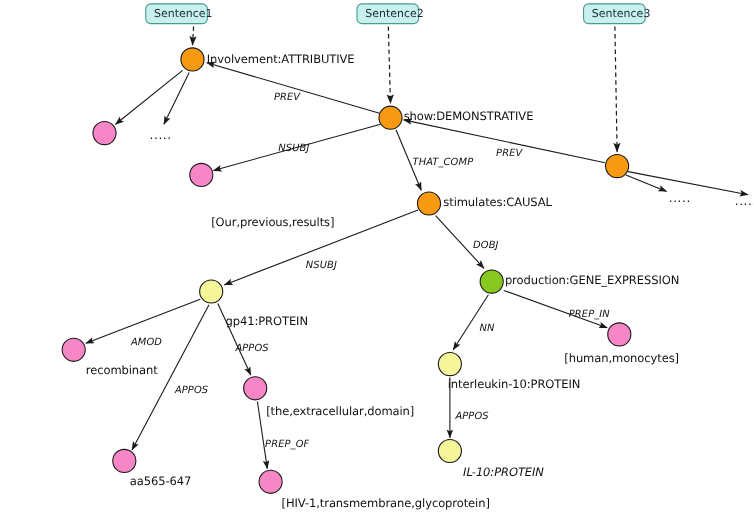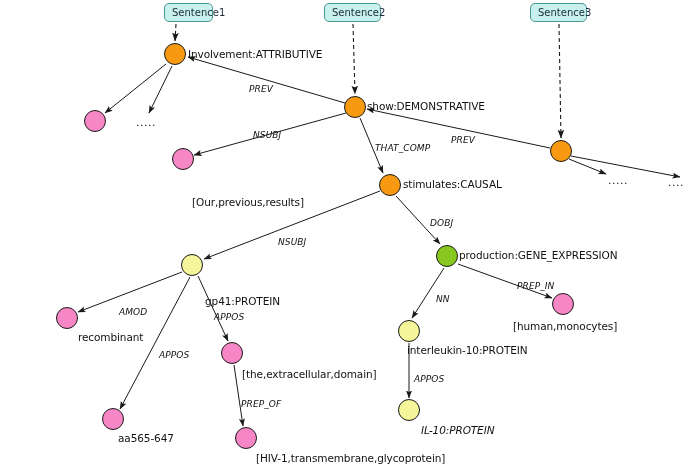--- a/index.html
+++ b/index.html
@@ -102,21 +102,21 @@
         <line x1="182" y1="272" x2="78" y2="312" stroke="#1a1a1a" stroke-width="1" marker-end="url(#arrow)"></line>
         <line x1="190" y1="277" x2="120" y2="409" stroke="#1a1a1a" stroke-width="1" marker-end="url(#arrow)"></line>
         <line x1="198" y1="276" x2="228" y2="341" stroke="#1a1a1a" stroke-width="1" marker-end="url(#arrow)"></line>
         <line x1="234" y1="365" x2="243" y2="426" stroke="#1a1a1a" stroke-width="1" marker-end="url(#arrow)"></line>
         <line x1="409" y1="343" x2="409" y2="398" stroke="#1a1a1a" stroke-width="1" marker-end="url(#arrow)"></line>
       </g>
   </svg>
 
 
   <div id="sentence-boxes">
-      <div class="sent-box" style="left: 164px; top: 3px; width: 49px; text-align: right;">Sentence1</div>
+      <div class="sent-box" style="left: 132px; top: 3px; width: 57px; text-align: right;">Sentence1</div>
       <div class="sent-box" style="left: 324px; top: 3px; width: 57px;">Sentence2</div>
       <div class="sent-box" style="left: 530px; top: 3px; width: 57px;">Sentence3</div>
     </div>
   <div id="nodes-layer">
       <div class="node" style="left: 164px; top: 43px; width: 22px; height: 22px; background: rgb(247, 154, 17);"></div>
       <div class="node" style="left: 84px; top: 110px; width: 22px; height: 22px; background: rgb(247, 134, 198);"></div>
       <div class="node" style="left: 344px; top: 96px; width: 22px; height: 22px; background: rgb(247, 154, 17);"></div>
       <div class="node" style="left: 550px; top: 140px; width: 22px; height: 22px; background: rgb(247, 154, 17);"></div>
       <div class="node" style="left: 172px; top: 148px; width: 22px; height: 22px; background: rgb(247, 134, 198);"></div>
       <div class="node" style="left: 379px; top: 174px; width: 22px; height: 22px; background: rgb(247, 154, 17);"></div>
@@ -129,21 +129,21 @@
       <div class="node" style="left: 398px; top: 399px; width: 22px; height: 22px; background: rgb(245, 245, 153);"></div>
       <div class="node" style="left: 102px; top: 408px; width: 22px; height: 22px; background: rgb(247, 134, 198);"></div>
       <div class="node" style="left: 235px; top: 427px; width: 22px; height: 22px; background: rgb(247, 134, 198);"></div>
     </div>
   <div id="labels-layer">
       <div class="node-label" style="left: 188px; top: 48px;">Involvement:ATTRIBUTIVE</div>
       <div class="node-label" style="left: 367px; top: 100px;">show:DEMONSTRATIVE</div>
       <div class="node-label" style="left: 192px; top: 196px;">[Our,previous,results]</div>
       <div class="node-label" style="left: 403px; top: 178px;">stimulates:CAUSAL</div>
       <div class="node-label" style="left: 459px; top: 249px;">production:GENE_EXPRESSION</div>
-      <div class="node-label" style="left: 205px; top: 295px;">gp41:PROTEIN</div>
+      <div class="node-label" style="left: 205px; top: 286px;">gp41:PROTEIN</div>
       <div class="node-label" style="left: 513px; top: 320px;">[human,monocytes]</div>
       <div class="node-label" style="left: 78px; top: 331px;">recombinant</div>
       <div class="node-label" style="left: 407px; top: 344px;">interleukin-10:PROTEIN</div>
       <div class="node-label" style="left: 242px; top: 368px;">[the,extracellular,domain]</div>
       <div class="node-label" style="left: 421px; top: 424px; font-style: italic;">IL-10:PROTEIN</div>
       <div class="node-label" style="left: 118px; top: 432px;">aa565-647</div>
       <div class="node-label" style="left: 256px; top: 452px;">[HIV-1,transmembrane,glycoprotein]</div>
     </div>
   <div id="edgelabels-layer">
       <div class="edge-label" style="left: 249px; top: 84px;">PREV</div>

